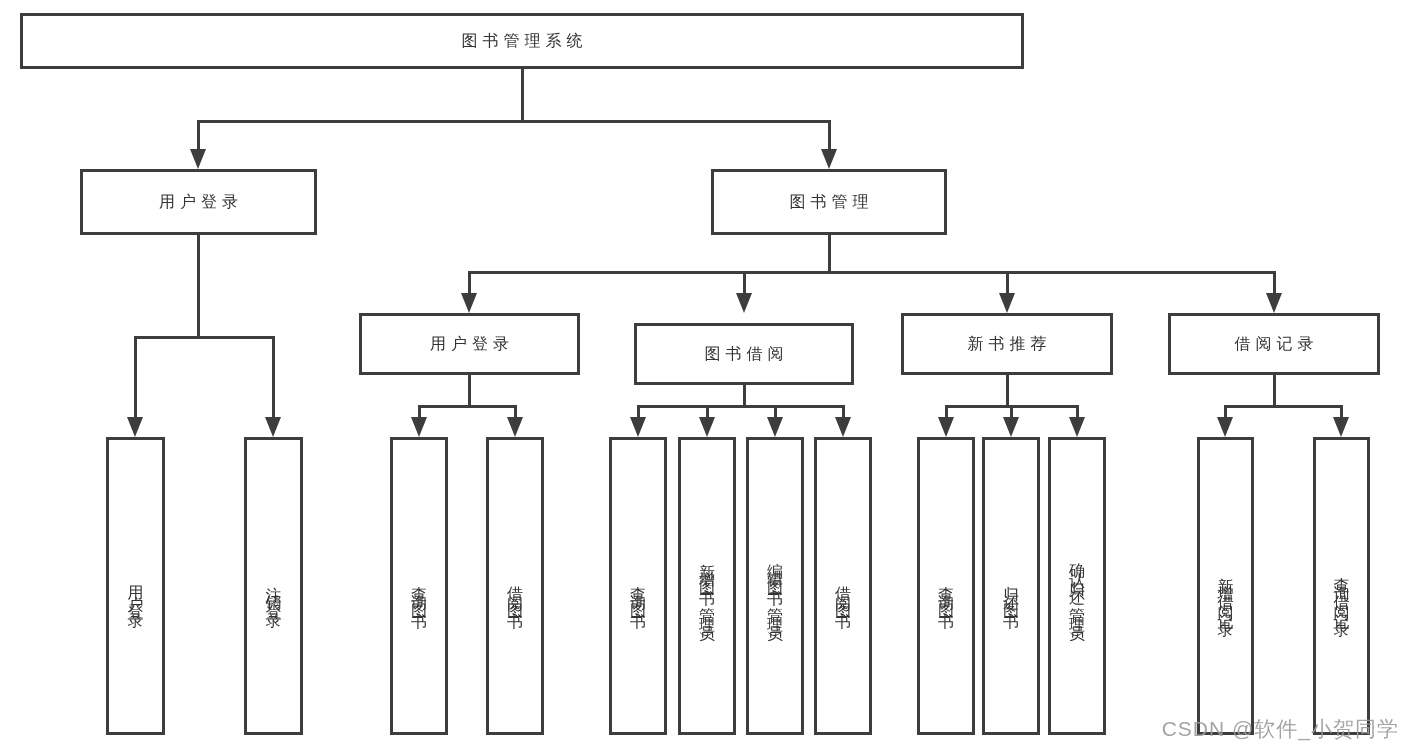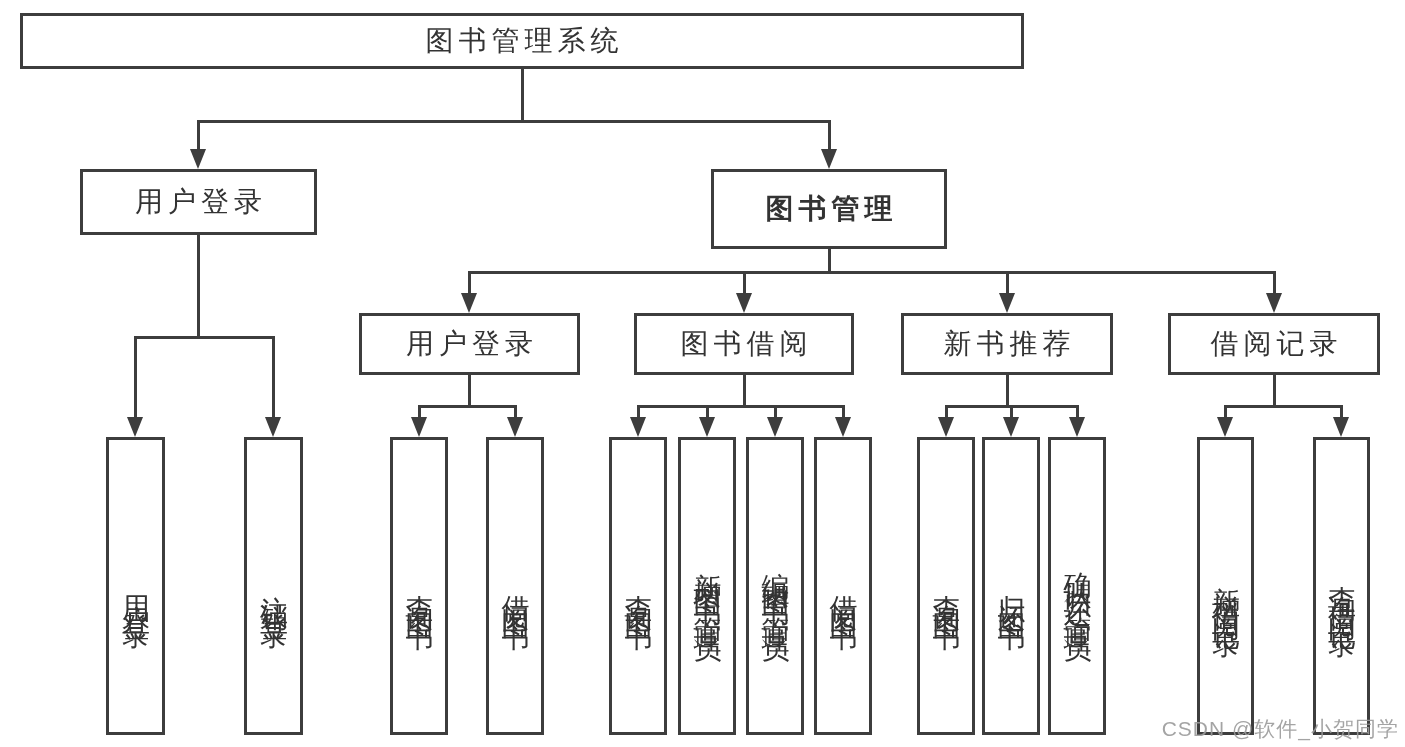--- a/index.html
+++ b/index.html
@@ -13,21 +13,21 @@
     font-family:"Liberation Sans","DejaVu Sans",sans-serif;
   }
   .node {
     position:absolute;
     box-sizing:border-box;
     border:3px solid var(--line);
     background:#ffffff;
     display:flex;
     align-items:center;
     justify-content:center;
-    font-size:28px;
+    font-size:16px;
     letter-spacing:5px;
     padding-left:5px;
     color:var(--text);
     white-space:nowrap;
   }
   .node.vertical {
     writing-mode:vertical-rl;
     text-orientation:mixed;
     letter-spacing:9px;
     padding-left:0;
@@ -107,23 +107,23 @@
       <div class="cline" style="left: 1075.5px; top: 406px; width: 3px; height: 15px;"></div>
       <div class="arrowhead" style="left: 1069px; top: 417px;"></div>
       <div class="cline" style="left: 1272.5px; top: 375px; width: 3px; height: 31px;"></div>
       <div class="cline" style="left: 1223.5px; top: 404.5px; width: 119px; height: 3px;"></div>
       <div class="cline" style="left: 1223.5px; top: 406px; width: 3px; height: 15px;"></div>
       <div class="arrowhead" style="left: 1217px; top: 417px;"></div>
       <div class="cline" style="left: 1339.5px; top: 406px; width: 3px; height: 15px;"></div>
       <div class="arrowhead" style="left: 1333px; top: 417px;"></div>
       <div class="node" style="left: 20px; top: 13px; width: 1004px; height: 56px;">图书管理系统</div>
       <div class="node" style="left: 80px; top: 169px; width: 237px; height: 66px;">用户登录</div>
-      <div class="node" style="left: 711px; top: 169px; width: 236px; height: 80px; font-weight: bold;">图书管理</div>
+      <div class="node" style="left: 711px; top: 169px; width: 236px; height: 66px;">图书管理</div>
       <div class="node" style="left: 359px; top: 313px; width: 221px; height: 62px;">用户登录</div>
-      <div class="node" style="left: 634px; top: 313px; width: 220px; height: 62px;">图书借阅</div>
+      <div class="node" style="left: 634px; top: 323px; width: 220px; height: 62px;">图书借阅</div>
       <div class="node" style="left: 901px; top: 313px; width: 212px; height: 62px;">新书推荐</div>
       <div class="node" style="left: 1168px; top: 313px; width: 212px; height: 62px;">借阅记录</div>
       <div class="node vertical" style="left: 106px; top: 437px; width: 59px; height: 298px;">用户登录</div>
       <div class="node vertical" style="left: 244px; top: 437px; width: 59px; height: 298px;">注销登录</div>
       <div class="node vertical" style="left: 390px; top: 437px; width: 58px; height: 298px;">查询图书</div>
       <div class="node vertical" style="left: 486px; top: 437px; width: 58px; height: 298px;">借阅图书</div>
       <div class="node vertical" style="left: 609px; top: 437px; width: 58px; height: 298px;">查询图书</div>
       <div class="node vertical" style="left: 678px; top: 437px; width: 58px; height: 298px;">新增图书（管理员）</div>
       <div class="node vertical" style="left: 746px; top: 437px; width: 58px; height: 298px;">编辑图书（管理员）</div>
       <div class="node vertical" style="left: 814px; top: 437px; width: 58px; height: 298px;">借阅图书</div>

